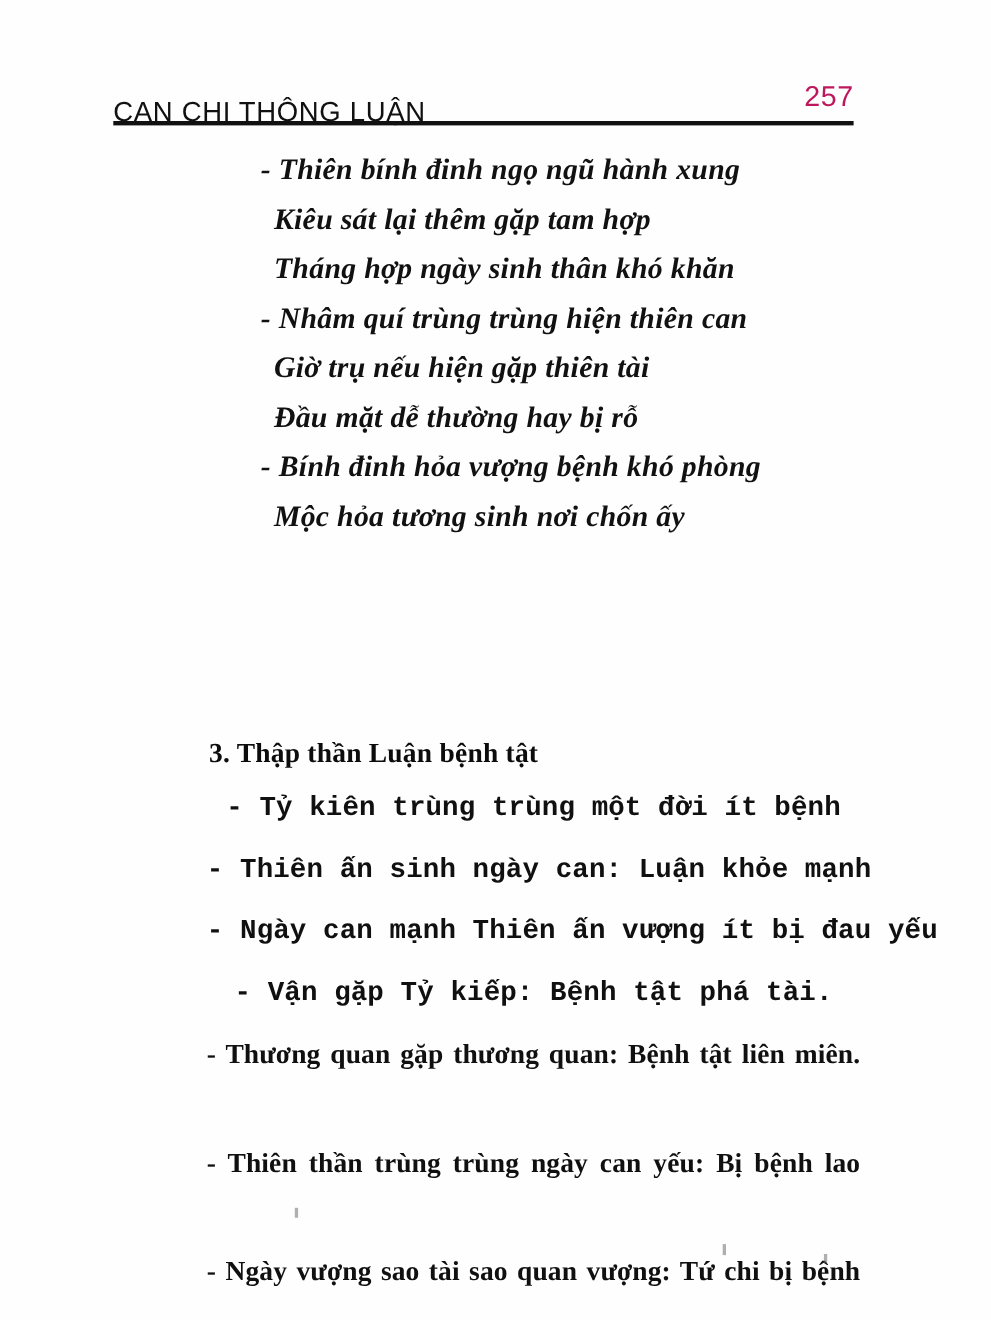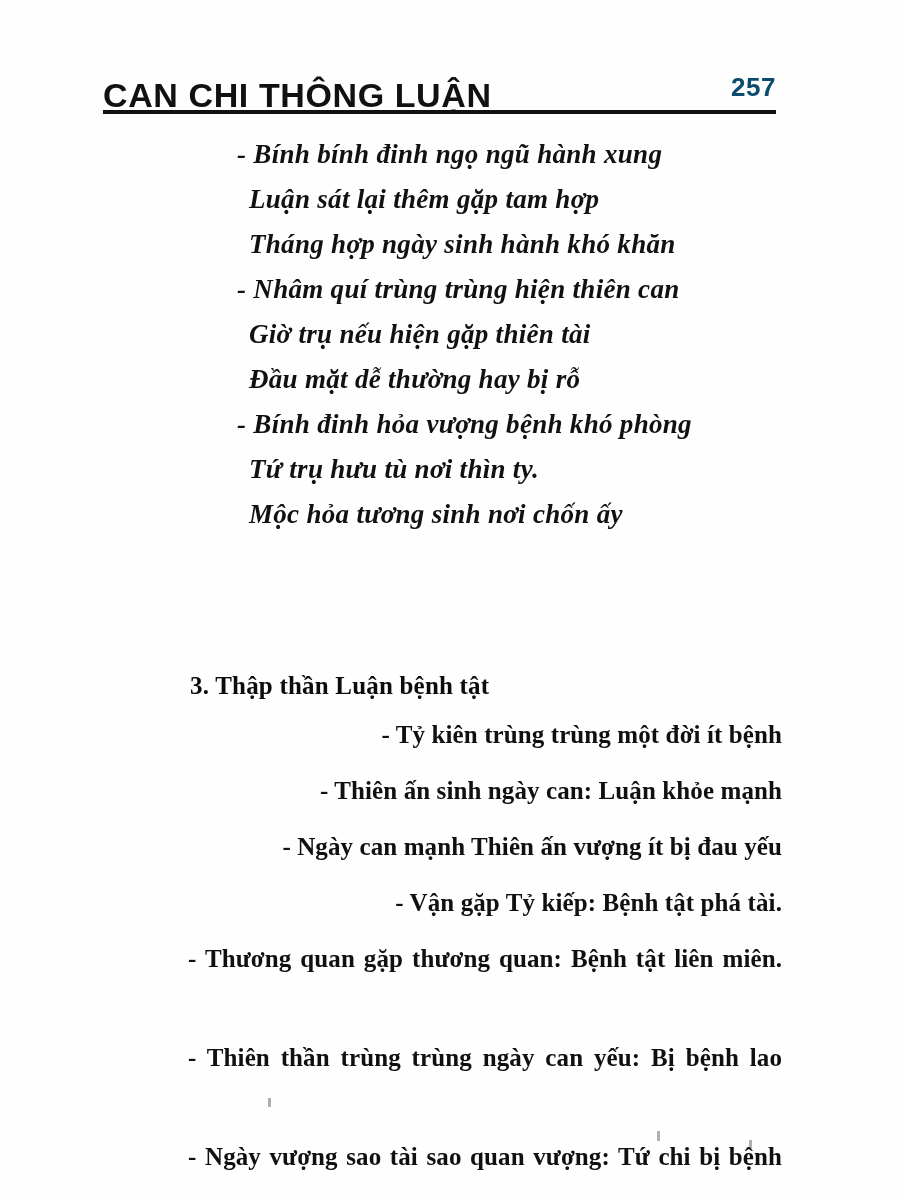--- a/index.html
+++ b/index.html
@@ -27,37 +27,37 @@
   .header {
     position: absolute;
     left: 103px;
     top: 72px;
     width: 673px;
     height: 44px;
   }
   .header-title {
     position: absolute;
     left: 0;
-    top: 4px;
+    top: 16px;
     font-family: "Liberation Sans", "DejaVu Sans", sans-serif;
-    font-size: 34px;
-    font-weight: 700;
+    font-size: 25px;
+    font-weight: 400;
     letter-spacing: 0.6px;
     color: #111111;
     white-space: nowrap;
   }
   .header-pageno {
     position: absolute;
     right: 0;
     top: 0;
     font-family: "Liberation Sans", "DejaVu Sans", sans-serif;
     font-size: 26px;
-    font-weight: 700;
+    font-weight: 400;
     letter-spacing: 0.5px;
-    color: #0c4a6e;
+    color: #be185d;
   }
   .header-rule {
     position: absolute;
     left: 103px;
     top: 110px;
     width: 673px;
     height: 4px;
     background: #111111;
   }
 
@@ -114,21 +114,22 @@
   }
   .body-item.spaced  { margin-bottom: 13px; }
   .body-item.wrapped { text-align: justify; }
   .body-item.wrapped::after {
     content: "";
     display: inline-block;
     width: 100%;
   }
   .body-item.nowrap {
     white-space: nowrap;
-    text-align: right;
+    text-align: center;
+    font-family: Liberation Mono, monospace;
   }
 
   
   .speck {
     position: absolute;
     background: #6e6e6e;
     opacity: 0.55;
   }
 </style>
 </head>
@@ -136,28 +137,27 @@
 
 <div class="page">
 
   <div class="header">
     <div class="header-title">CAN CHI THÔNG LUẬN</div>
     <div class="header-pageno">257</div>
   </div>
   <div class="header-rule"></div>
 
   <div class="verse" id="verse-block">
-      <div class="verse-line lead">- Bính bính đinh ngọ ngũ hành xung</div>
-      <div class="verse-line cont">Luận sát lại thêm gặp tam hợp</div>
-      <div class="verse-line cont">Tháng hợp ngày sinh hành khó khăn</div>
+      <div class="verse-line lead">- Thiên bính đinh ngọ ngũ hành xung</div>
+      <div class="verse-line cont">Kiêu sát lại thêm gặp tam hợp</div>
+      <div class="verse-line cont">Tháng hợp ngày sinh thân khó khăn</div>
       <div class="verse-line lead">- Nhâm quí trùng trùng hiện thiên can</div>
       <div class="verse-line cont">Giờ trụ nếu hiện gặp thiên tài</div>
       <div class="verse-line cont">Đầu mặt dễ thường hay bị rỗ</div>
       <div class="verse-line lead">- Bính đinh hỏa vượng bệnh khó phòng</div>
-      <div class="verse-line cont">Tứ trụ hưu tù nơi thìn ty.</div>
       <div class="verse-line cont">Mộc hỏa tương sinh nơi chốn ấy</div>
     </div>
 
   <div class="section-heading">3. Thập thần Luận bệnh tật</div>
 
   <div class="body-block" id="body-block">
       <div class="body-item nowrap spaced">- Tỷ kiên trùng trùng một đời ít bệnh</div>
       <div class="body-item nowrap spaced">- Thiên ấn sinh ngày can: Luận khỏe mạnh</div>
       <div class="body-item nowrap spaced">- Ngày can mạnh Thiên ấn vượng ít bị đau yếu</div>
       <div class="body-item nowrap spaced">- Vận gặp Tỷ kiếp: Bệnh tật phá tài.</div>

